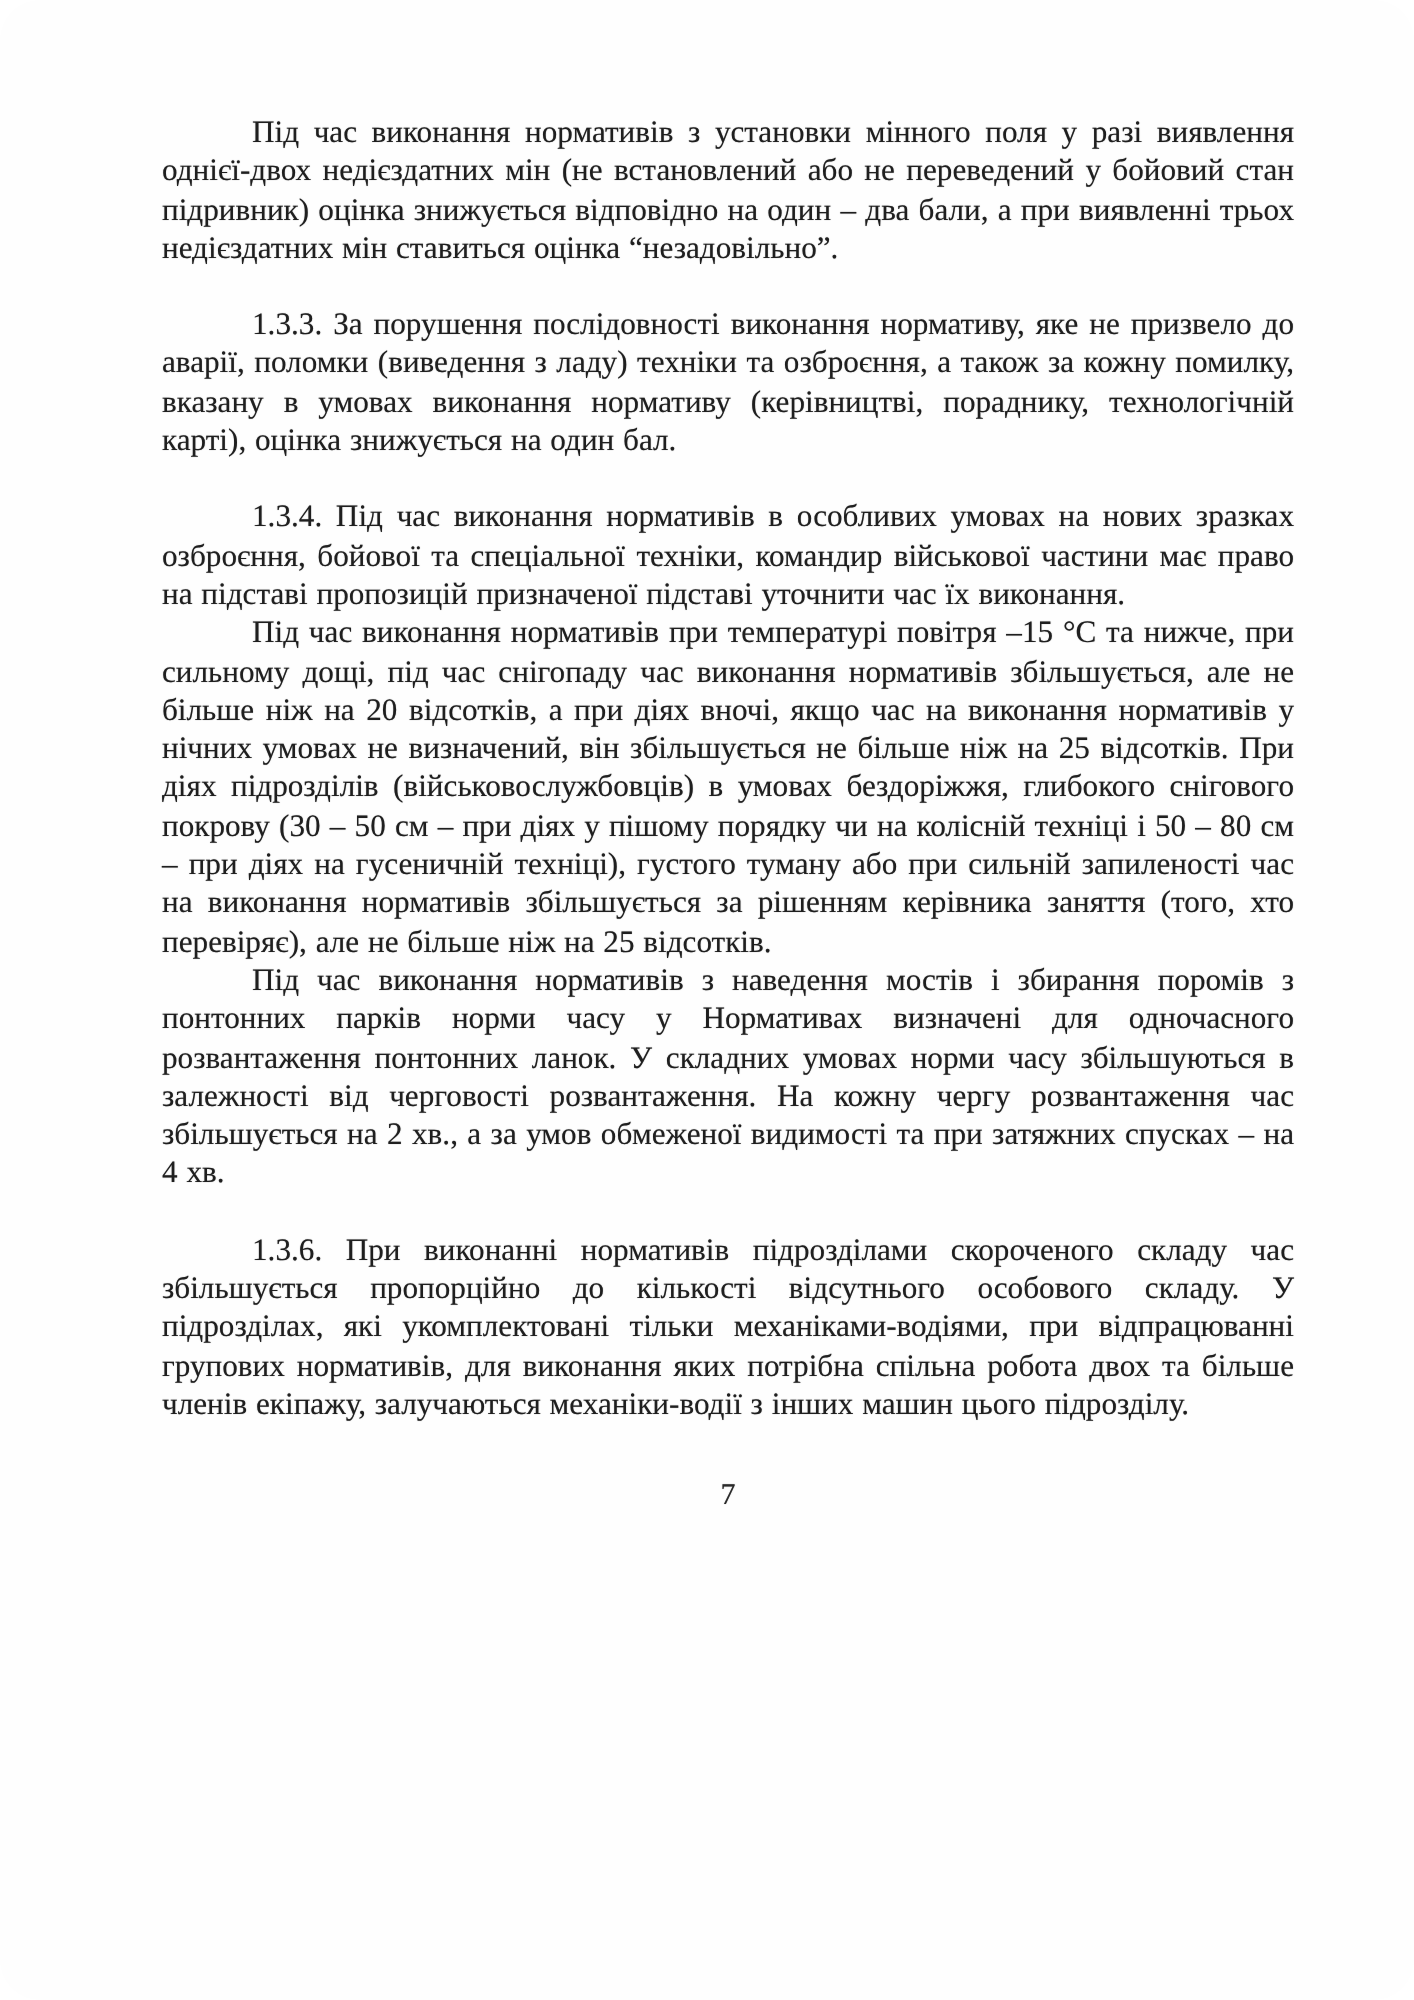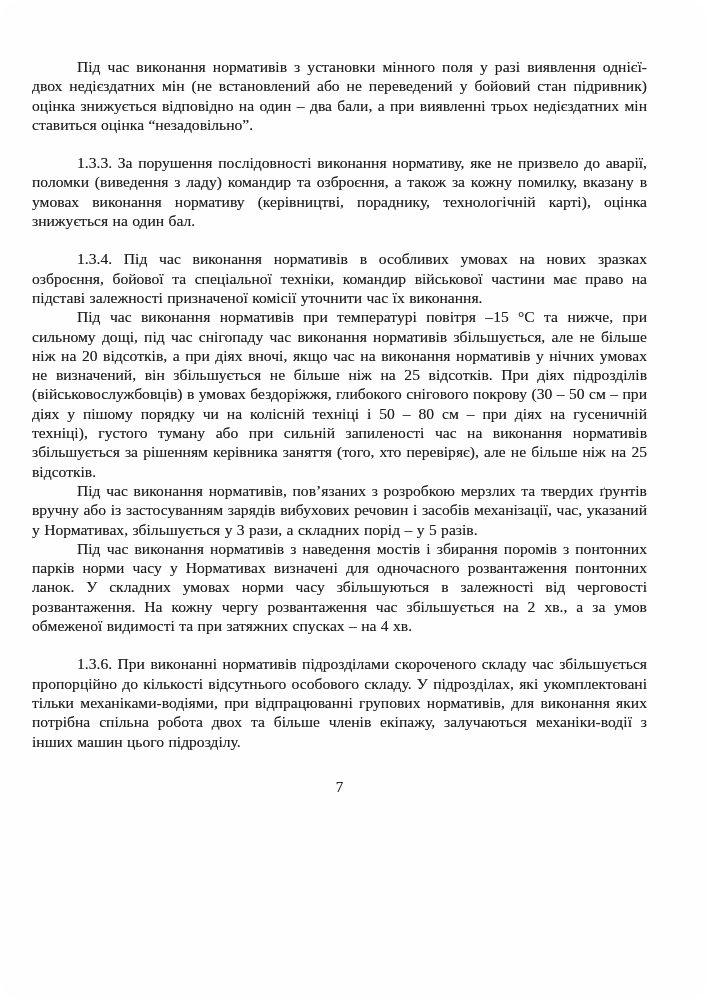--- a/index.html
+++ b/index.html
@@ -7,21 +7,21 @@
     padding: 0;
     background: #ffffff;
   }
   .page {
     position: relative;
     width: 707px;
     height: 1000px;
     background: #fefefe;
     overflow: hidden;
     box-sizing: border-box;
-    padding: 57px 60px 0 32px;
+    padding: 57px 60px 0 81px;
     font-family: "Liberation Serif", "DejaVu Serif", serif;
     font-size: 15.6px;
     line-height: 19.3px;
     color: #1f1f1f;
     
     text-shadow: 0 0 0.5px rgba(40,40,40,0.55);
     border-radius: 20px;
   }
   .para {
     margin: 0;
@@ -37,20 +37,19 @@
     text-align: center;
     font-size: 15px;
     color: #2a2a2a;
   }
 </style>
 </head>
 <body>
 
 <div class="page">
   <p class="para">Під час виконання нормативів з установки мінного поля у разі виявлення однієї-двох недієздатних мін (не встановлений або не переведений у бойовий стан підривник) оцінка знижується відповідно на один – два бали, а при виявленні трьох недієздатних мін ставиться оцінка “незадовільно”.</p>
-  <p class="para gap">1.3.3. За порушення послідовності виконання нормативу, яке не призвело до аварії, поломки (виведення з ладу) командир та озброєння, а також за кожну помилку, вказану в умовах виконання нормативу (керівництві, пораднику, технологічній карті), оцінка знижується на один бал.</p>
-  <p class="para gap">1.3.4. Під час виконання нормативів в особливих умовах на нових зразках озброєння, бойової та спеціальної техніки, командир військової частини має право на підставі залежності призначеної комісії уточнити час їх виконання.</p>
+  <p class="para gap">1.3.3. За порушення послідовності виконання нормативу, яке не призвело до аварії, поломки (виведення з ладу) техніки та озброєння, а також за кожну помилку, вказану в умовах виконання нормативу (керівництві, пораднику, технологічній карті), оцінка знижується на один бал.</p>
+  <p class="para gap">1.3.4. Під час виконання нормативів в особливих умовах на нових зразках озброєння, бойової та спеціальної техніки, командир військової частини має право на підставі пропозицій призначеної підставі уточнити час їх виконання.</p>
   <p class="para">Під час виконання нормативів при температурі повітря –15 °С та нижче, при сильному дощі, під час снігопаду час виконання нормативів збільшується, але не більше ніж на 20 відсотків, а при діях вночі, якщо час на виконання нормативів у нічних умовах не визначений, він збільшується не більше ніж на 25 відсотків. При діях підрозділів (військовослужбовців) в умовах бездоріжжя, глибокого снігового покрову (30 – 50 см – при діях у пішому порядку чи на колісній техніці і 50 – 80 см – при діях на гусеничній техніці), густого туману або при сильній запиленості час на виконання нормативів збільшується за рішенням керівника заняття (того, хто перевіряє), але не більше ніж на 25 відсотків.</p>
-  <p class="para">Під час виконання нормативів, пов’язаних з розробкою мерзлих та твердих ґрунтів вручну або із застосуванням зарядів вибухових речовин і засобів механізації, час, указаний у Нормативах, збільшується у 3 рази, а складних порід – у 5 разів.</p>
   <p class="para">Під час виконання нормативів з наведення мостів і збирання поромів з понтонних парків норми часу у Нормативах визначені для одночасного розвантаження понтонних ланок. У складних умовах норми часу збільшуються в залежності від черговості розвантаження. На кожну чергу розвантаження час збільшується на 2 хв., а за умов обмеженої видимості та при затяжних спусках – на 4 хв.</p>
   <p class="para gap">1.3.6. При виконанні нормативів підрозділами скороченого складу час збільшується пропорційно до кількості відсутнього особового складу. У підрозділах, які укомплектовані тільки механіками-водіями, при відпрацюванні групових нормативів, для виконання яких потрібна спільна робота двох та більше членів екіпажу, залучаються механіки-водії з інших машин цього підрозділу.</p>
   <div class="page-number">7</div>
 </div>
 
 </body></html>

